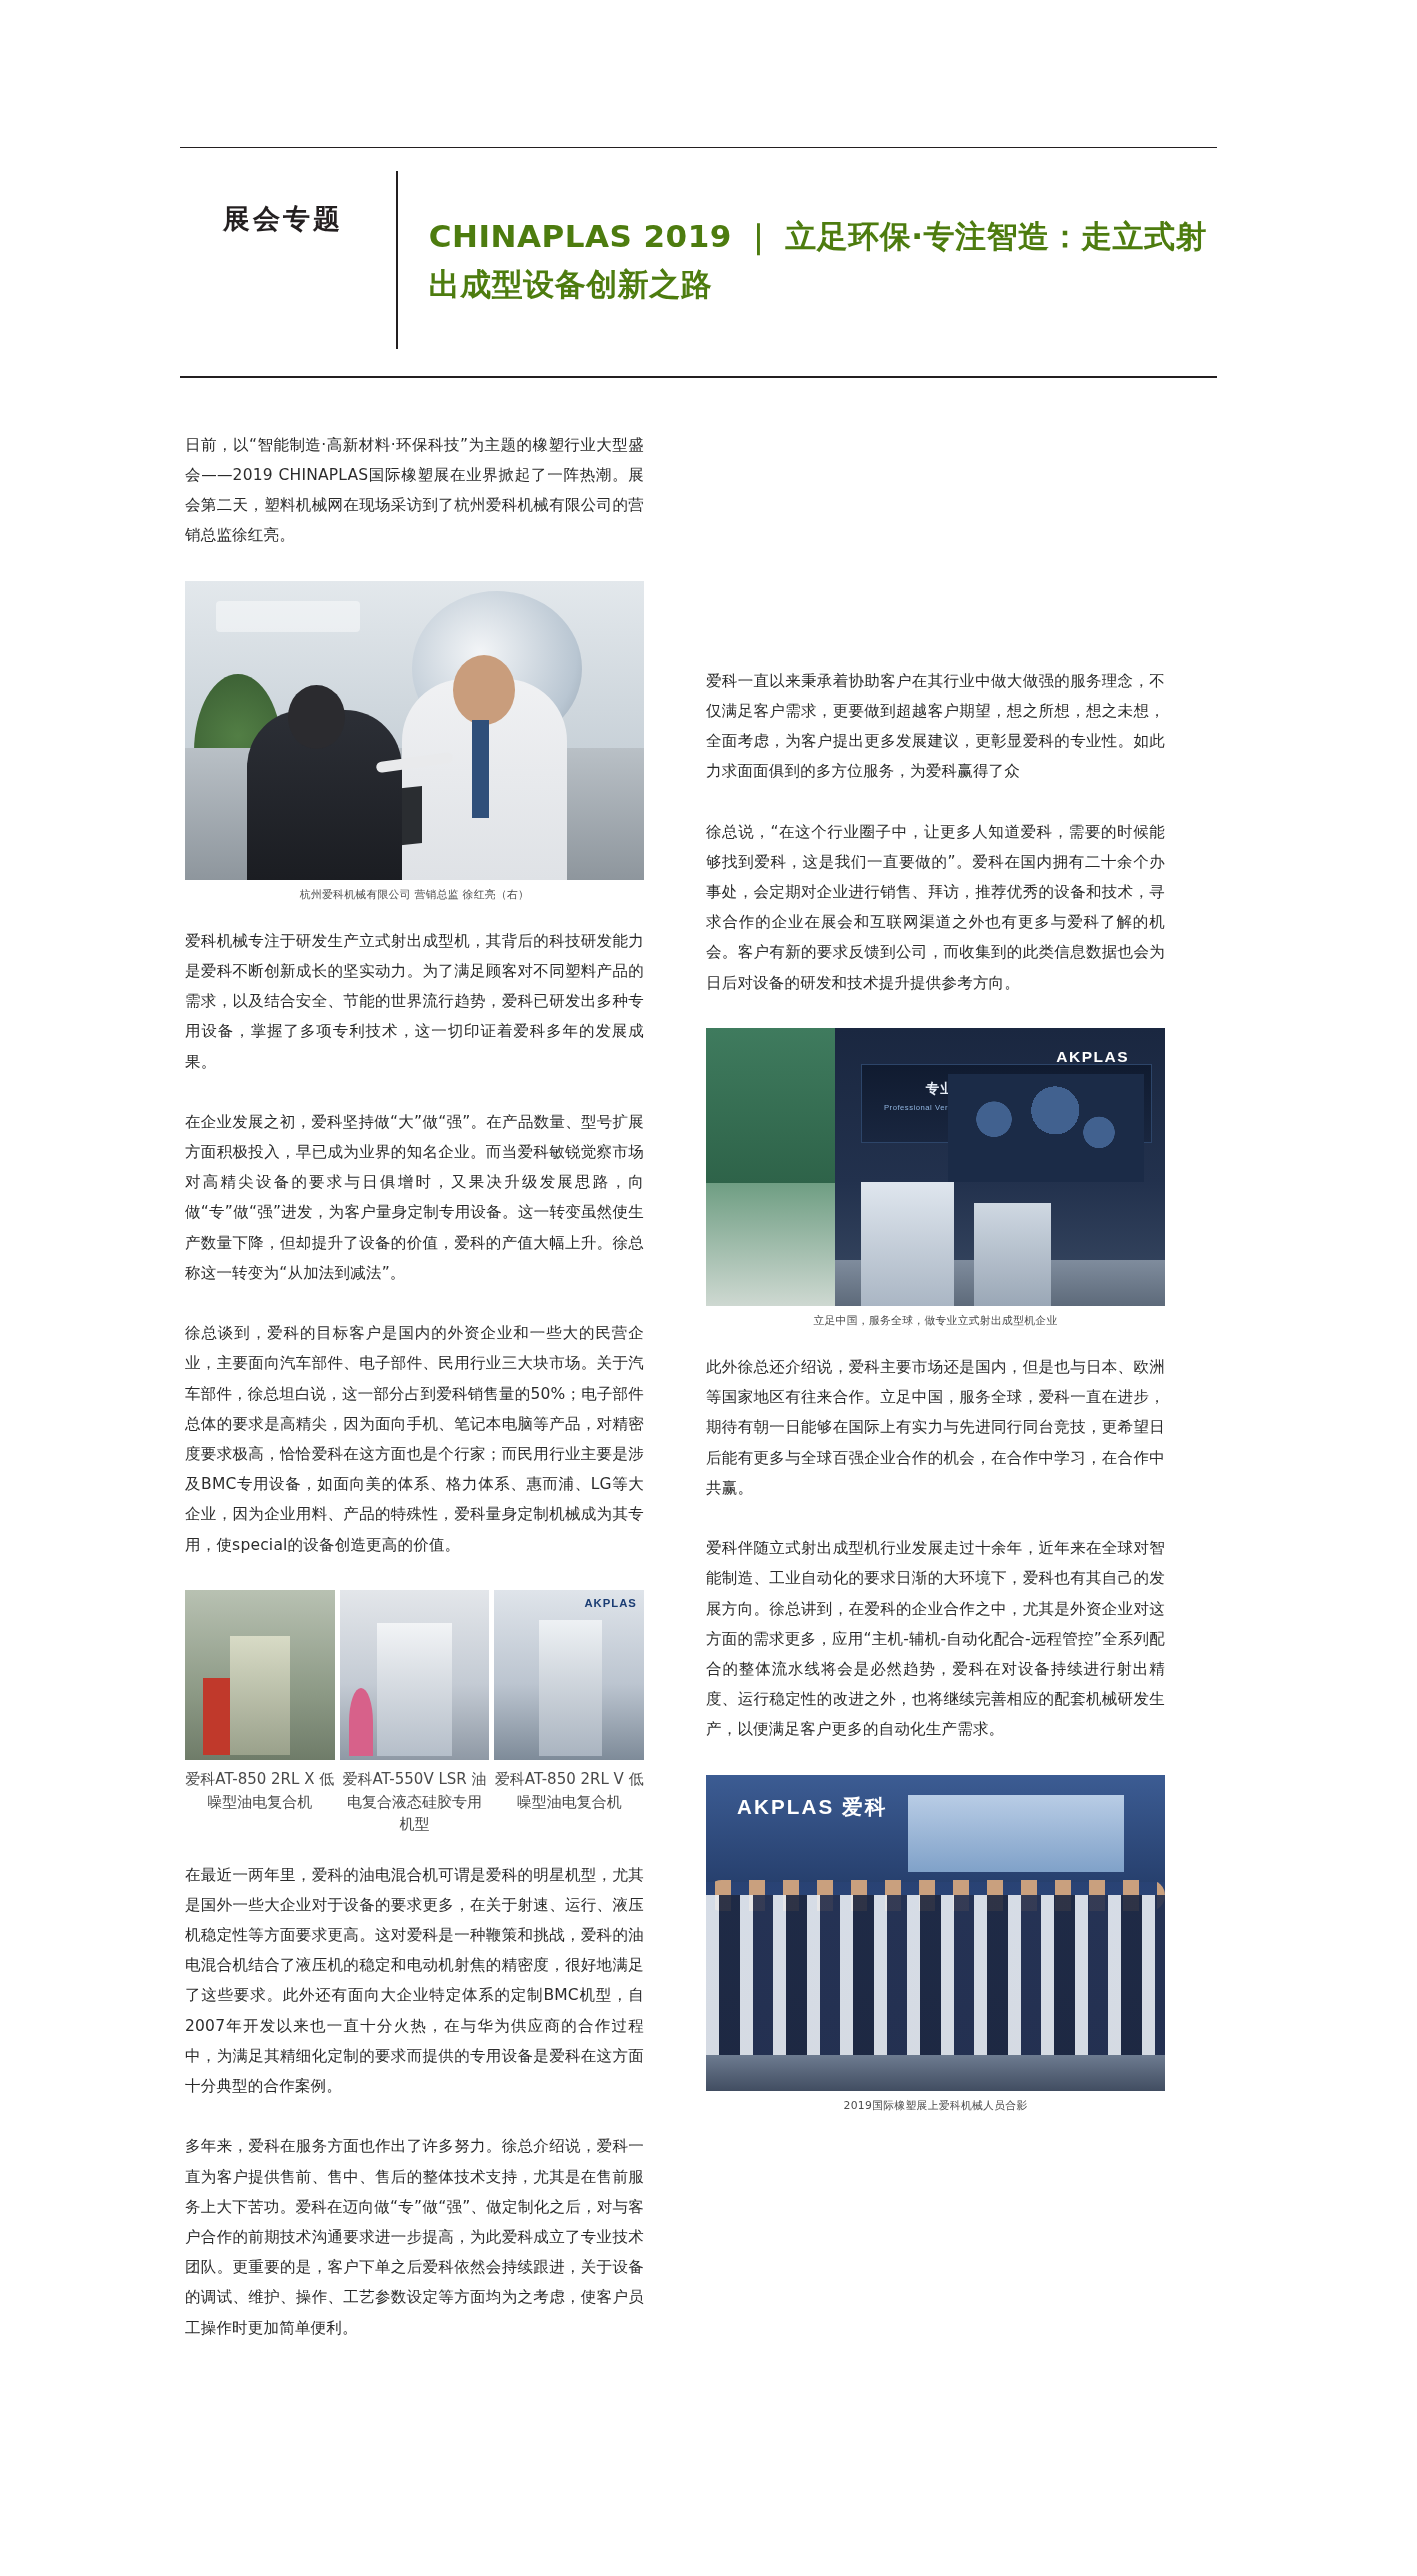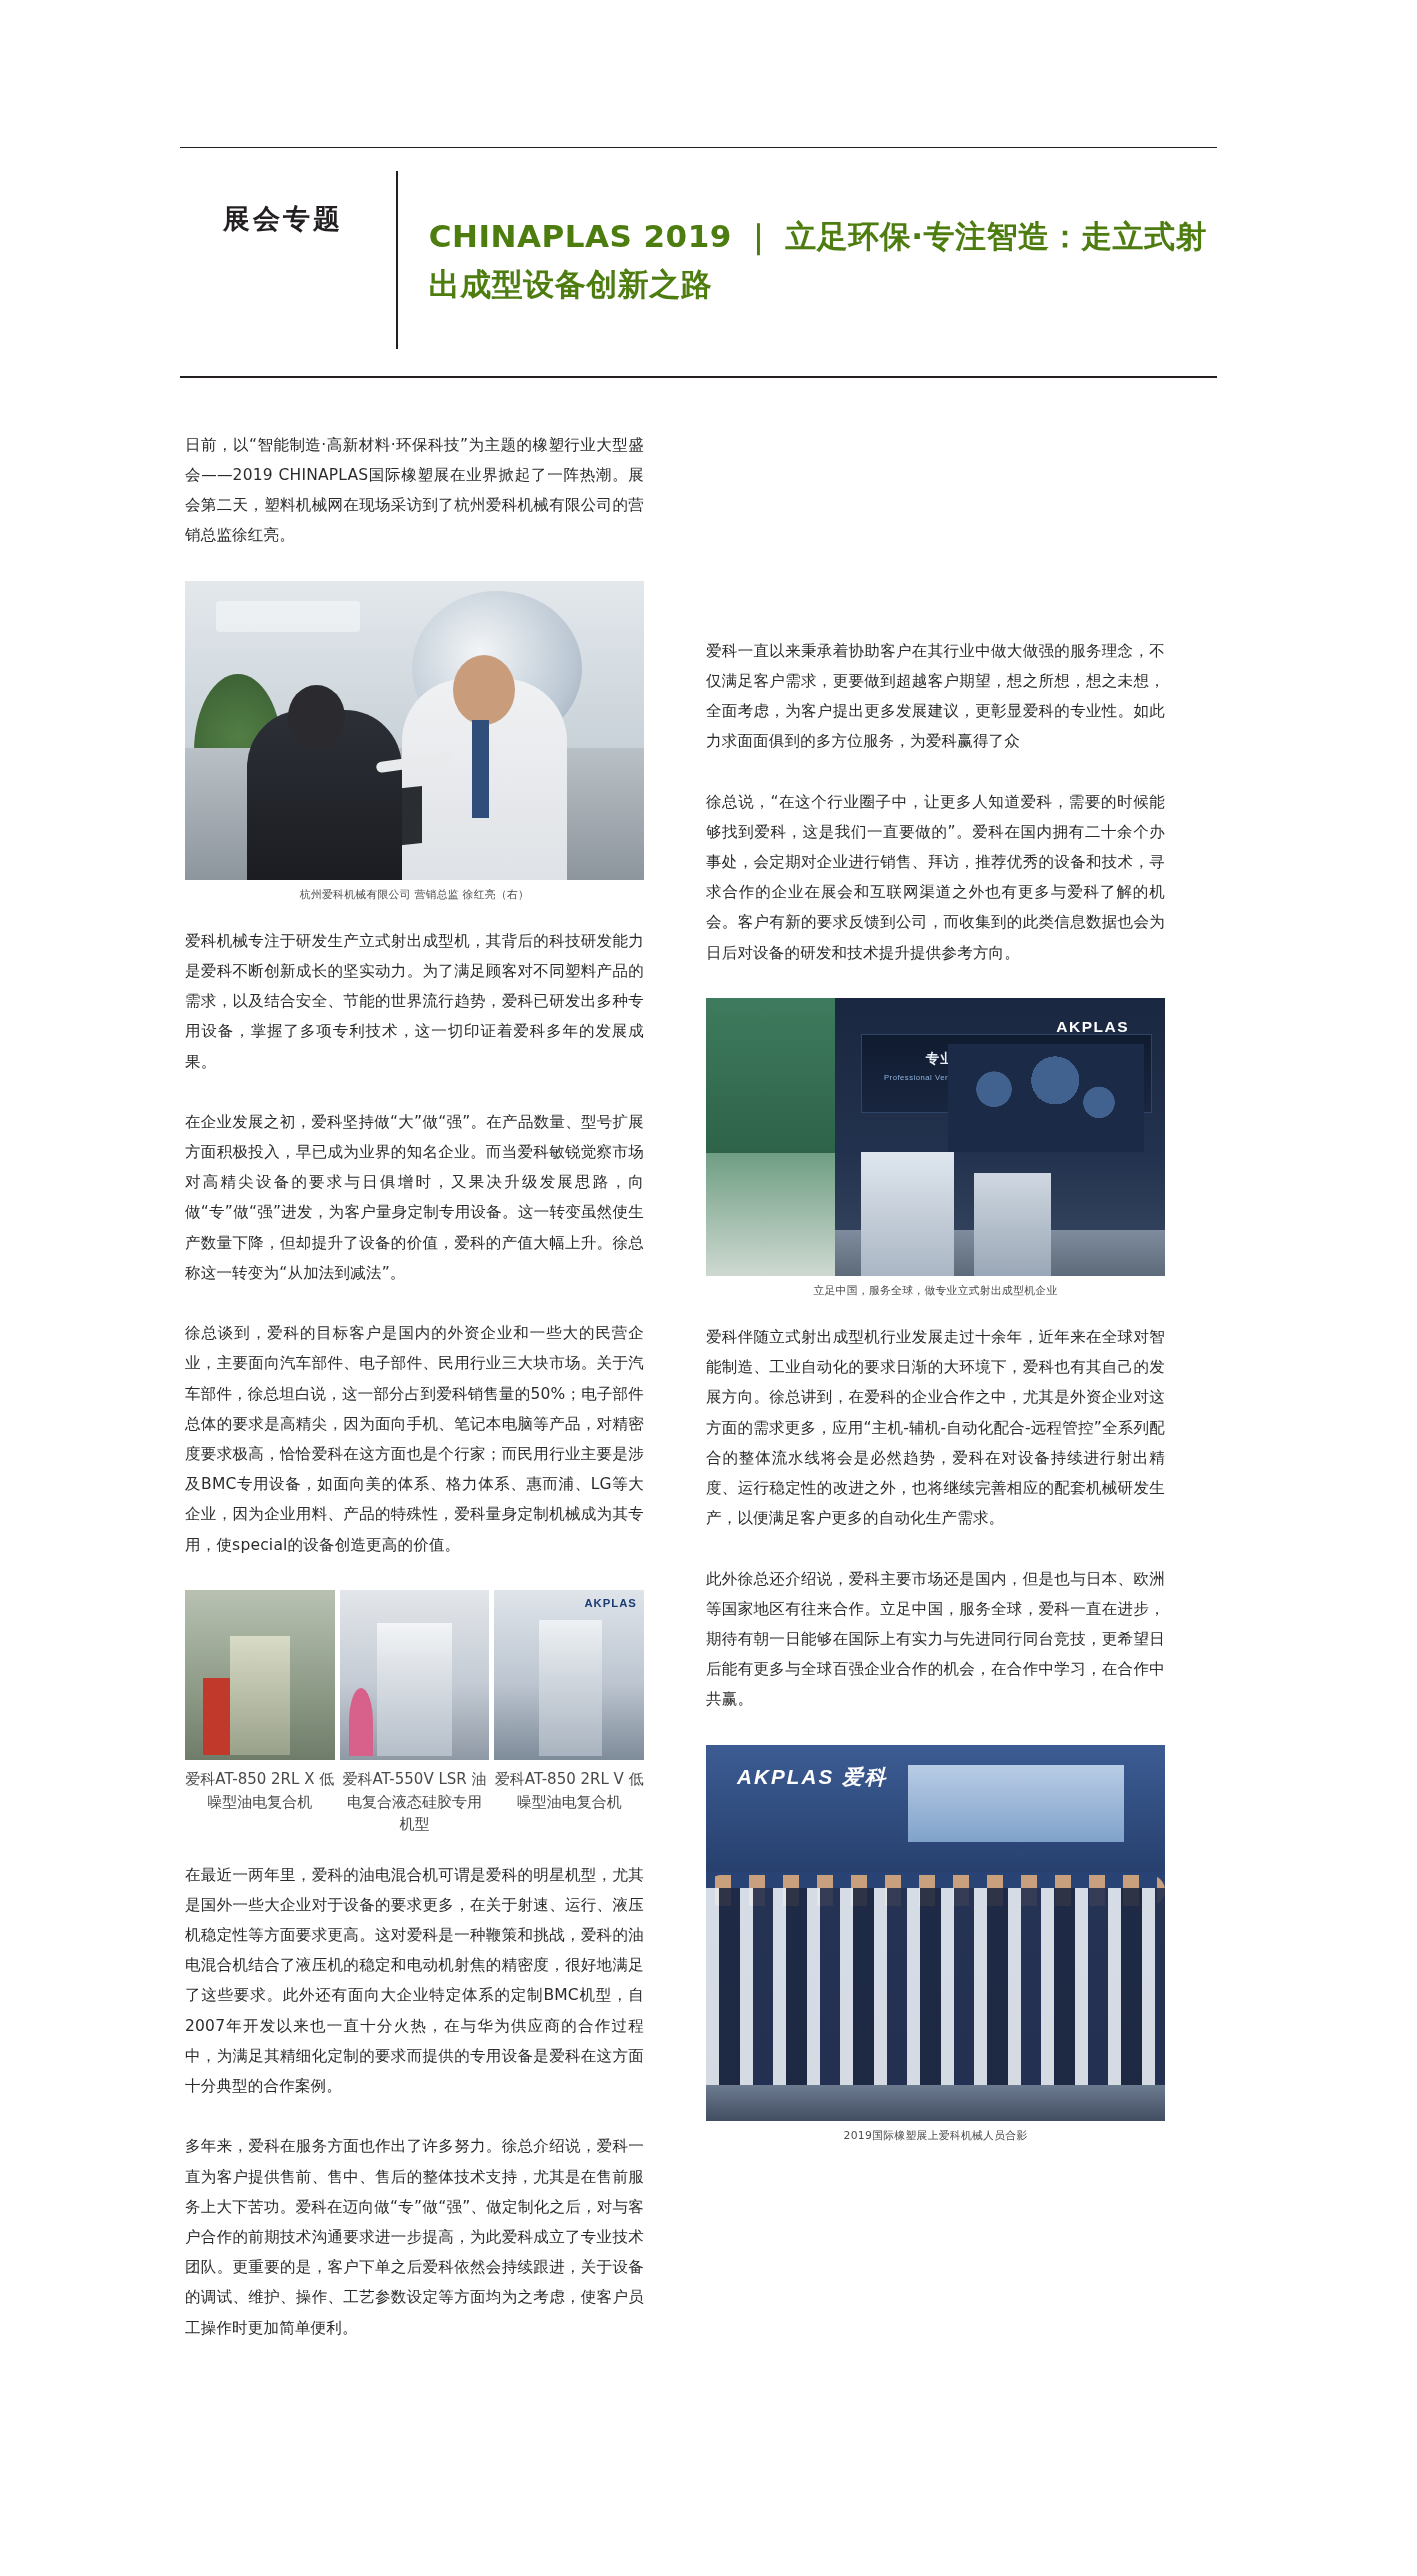--- a/index.html
+++ b/index.html
@@ -283,23 +283,22 @@
     flex: 1;
     font-family: "DejaVu Sans", "Liberation Sans", sans-serif;
     font-size: 15px;
     color: #4a4a4a;
     text-align: center;
     line-height: 1.5;
   }
 
   
   .ph-group {
-    height: 376px;
+    height: 316px;
     background: linear-gradient(180deg, #223a68 0%, #2b4578 45%, #1d2f54 100%);
-    font-style: italic;
   }
   .ph-group .topwall {
     position: absolute; left: 0; right: 0; top: 0; height: 34%;
     background: linear-gradient(180deg, #3c5c93 0%, #27406e 100%);
   }
   .ph-group .akplas2 {
     position: absolute; left: 31px; top: 18.5px; color: #ffffff;
     font-size: 20.6px; font-weight: bold; letter-spacing: 2.1px;
   }
   .ph-group .lightpanel {
@@ -414,22 +413,22 @@
           <div class="banner-sub">Professional Vertical Injection Molding Machine Manufacturing</div>
           <div class="map"></div>
           <div class="akplas">AKPLAS</div>
           <div class="floorb"></div>
           <div class="machine"></div>
           <div class="machine2"></div>
         </div>
         <figcaption>立足中国，服务全球，做专业立式射出成型机企业</figcaption>
       </figure>
 
+      <p class="body">此外徐总还介绍说，爱科主要市场还是国内，但是也与日本、欧洲等国家地区有往来合作。立足中国，服务全球，爱科一直在进步，期待有朝一日能够在国际上有实力与先进同行同台竞技，更希望日后能有更多与全球百强企业合作的机会，在合作中学习，在合作中共赢。</p>
       <p class="body">爱科伴随立式射出成型机行业发展走过十余年，近年来在全球对智能制造、工业自动化的要求日渐的大环境下，爱科也有其自己的发展方向。徐总讲到，在爱科的企业合作之中，尤其是外资企业对这方面的需求更多，应用“主机-辅机-自动化配合-远程管控”全系列配合的整体流水线将会是必然趋势，爱科在对设备持续进行射出精度、运行稳定性的改进之外，也将继续完善相应的配套机械研发生产，以便满足客户更多的自动化生产需求。</p>
-      <p class="body">此外徐总还介绍说，爱科主要市场还是国内，但是也与日本、欧洲等国家地区有往来合作。立足中国，服务全球，爱科一直在进步，期待有朝一日能够在国际上有实力与先进同行同台竞技，更希望日后能有更多与全球百强企业合作的机会，在合作中学习，在合作中共赢。</p>
 
       <figure>
         <div class="photo ph-group">
           <div class="topwall"></div>
           <div class="akplas2">AKPLAS 爱科</div>
           <div class="lightpanel"></div>
           <div class="heads"></div>
           <div class="crowd"></div>
           <div class="floorg"></div>
         </div>

